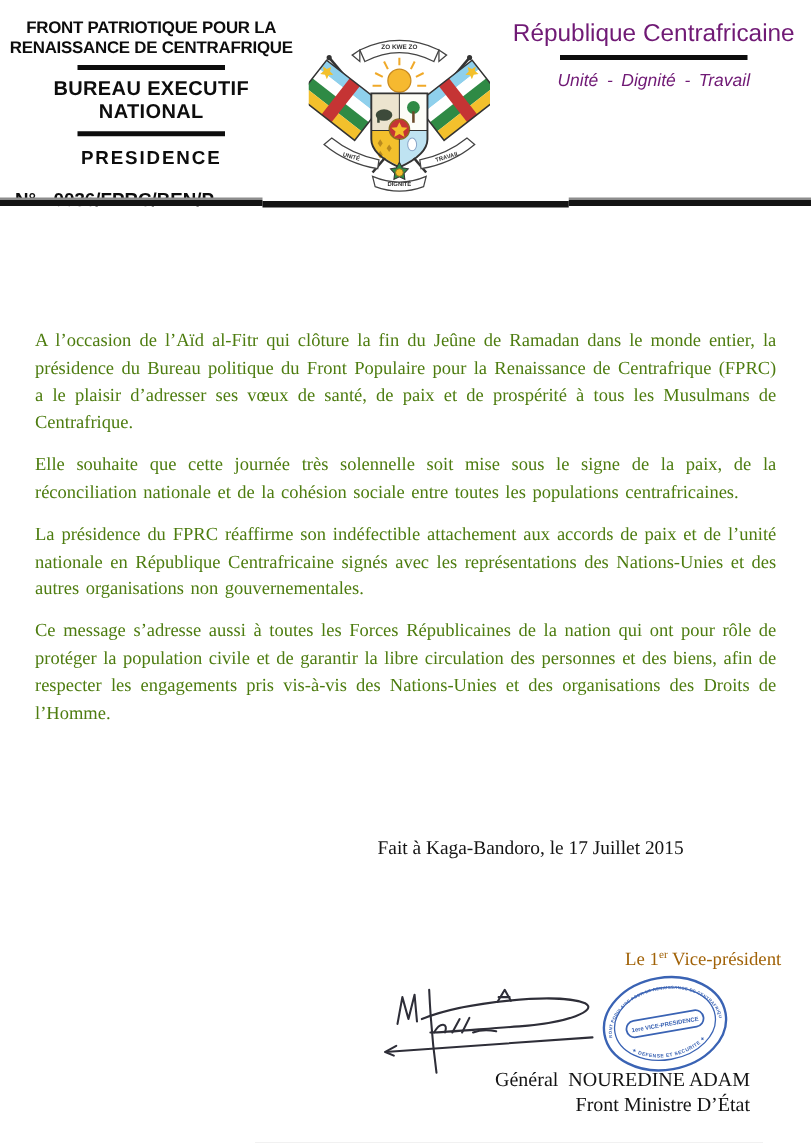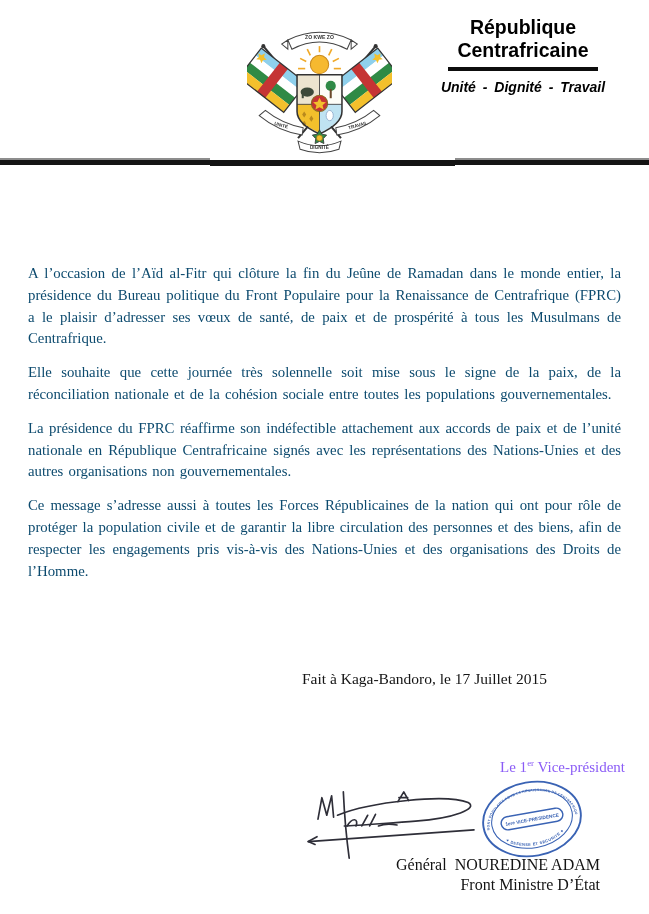--- a/index.html
+++ b/index.html
@@ -15,21 +15,21 @@
   }
   .org-line { font-size:13.5px; line-height:16px; letter-spacing:-0.2px; }
   .hbar { display:block; margin:6px auto 7px; width:118px; height:4px; background:#0d0d0d; }
   .bureau { font-size:16px; letter-spacing:0.3px; }
   .presidence { margin-top:9px; font-size:15px; letter-spacing:1.5px; }
   .ref { margin-top:17px; text-align:left; padding-left:6px; font-size:15px; }
   .ref .num { margin-left:14px; }
 
   .hdr-right {
     position:absolute; left:402px; top:16px; width:242px; text-align:center;
-    font-family:"Liberation Sans", sans-serif; font-weight:bold; color:#000000;
+    font-family:"Liberation Sans", sans-serif; font-weight:normal; color:#701a75;
   }
   .country { font-size:19.5px; }
   .hbar3 { display:block; margin:5px auto 8px; width:150px; height:3.5px; background:#0d0d0d; }
   .motto { font-size:14px; font-style:italic; word-spacing:3px;text-align:center; }
 
   .emblem { position:absolute; left:247px; top:20px; width:145px; height:136px; }
   .emblem text { font-family:"Liberation Sans", sans-serif; font-weight:bold; fill:#333; }
 
   
   .rule { position:absolute; top:158px; left:0; width:649px; height:8px; }
@@ -37,40 +37,51 @@
   .seg-raised { background:linear-gradient(to bottom,#8d8d8d 0 2px,#141414 2px 7px,transparent 7px); }
   .seg-flat   { background:linear-gradient(to bottom,transparent 0 2.5px,#141414 2.5px 8px); }
   .seg1 { left:0;   width:210px; }
   .seg2 { left:210px; width:245px; }
   .seg3 { left:455px; width:194px; }
 
   
   .body { position:absolute; left:28px; top:263px; width:593px; }
   .body p {
     margin:0 0 12px 0; font-size:14.8px; line-height:21.8px;
-    text-align:justify; word-spacing:1.5px; color:#0c4a6e;
+    text-align:justify; word-spacing:1.5px; color:#4d7c0f;
   }
   .dateline { position:absolute; left:302px; top:670px; font-size:15.5px; color:#141414;text-align:right; }
 
   
-  .vp { position:absolute; right:24px; top:758px; font-size:15px; color:#8b5cf6; }
+  .vp { position:absolute; right:24px; top:758px; font-size:15px; color:#a16207; }
   .vp sup { font-size:9px; }
   .signature { position:absolute; left:298px; top:786px; width:195px; height:78px; }
   .stamp { position:absolute; left:480px; top:778px; width:104px; height:82px; transform:rotate(-10deg); }
   .stamp text { font-family:"Liberation Sans", sans-serif; font-weight:bold; }
   .names {
     position:absolute; right:49px; top:855px; text-align:right;
     font-weight:normal; font-size:16px; line-height:19.5px; color:#141414;
   }
 </style>
 </head>
 <body>
 
 <div class="page">
 
+  <div class="hdr-left">
+    <div class="org-line">FRONT PATRIOTIQUE POUR LA</div>
+    <div class="org-line">RENAISSANCE DE CENTRAFRIQUE</div>
+    <span class="hbar"></span>
+    <div class="bureau">BUREAU EXECUTIF NATIONAL</div>
+    <span class="hbar"></span>
+    <div class="presidence">PRESIDENCE</div>
+    <div class="ref">
+      <span>N°</span><span class="num">0036/FPRC/BEN/P</span>
+    </div>
+  </div>
 
   <svg class="emblem" viewBox="0 0 142 130">
 
     <line x1="16" y1="24" x2="92" y2="114" stroke="#333" stroke-width="2"></line>
     <line x1="126" y1="24" x2="50" y2="114" stroke="#333" stroke-width="2"></line>
     <circle cx="16" cy="24" r="2" fill="#333"></circle>
       <circle cx="126" cy="24" r="2" fill="#333"></circle>
 
     <g transform="translate(14,26) rotate(38)">
       <rect x="0" y="0" width="56" height="9" fill="#8fd0ec"></rect>
@@ -153,21 +164,21 @@
   </div>
 
   <div class="rule">
     <span class="seg seg1 seg-raised"></span>
     <span class="seg seg2 seg-flat"></span>
     <span class="seg seg3 seg-raised"></span>
   </div>
 
   <div class="body">
     <p>A l’occasion de l’Aïd al-Fitr qui clôture la fin du Jeûne de Ramadan dans le monde entier, la présidence du Bureau politique du Front Populaire pour la Renaissance de Centrafrique (FPRC) a le plaisir d’adresser  ses vœux de santé, de paix et de prospérité à tous les Musulmans de Centrafrique.</p>
-    <p>Elle souhaite que cette journée très solennelle soit mise sous le signe de la paix, de la réconciliation nationale et de la cohésion sociale entre toutes les populations gouvernementales.</p>
+    <p>Elle souhaite que cette journée très solennelle soit mise sous le signe de la paix, de la réconciliation nationale et de la cohésion sociale entre toutes les populations centrafricaines.</p>
     <p>La présidence du FPRC réaffirme son indéfectible attachement aux accords de paix et de l’unité nationale en République Centrafricaine signés avec les représentations des Nations-Unies et des autres organisations non gouvernementales.</p>
     <p>Ce message s’adresse aussi à toutes les Forces Républicaines de la nation qui ont pour rôle de protéger la population civile et de garantir la libre circulation des personnes et des biens, afin de respecter les engagements pris vis-à-vis des Nations-Unies et des organisations des Droits de l’Homme.</p>
   </div>
 
   <div class="dateline">Fait à Kaga-Bandoro, le 17 Juillet 2015</div>
 
   <div class="vp"><span>Le 1</span><sup>er</sup><span> Vice-président</span></div>
 
   <svg class="signature" viewBox="0 0 195 80">
     <g fill="none" stroke="#2e2e38" stroke-width="1.7" stroke-linecap="round" stroke-linejoin="round">

